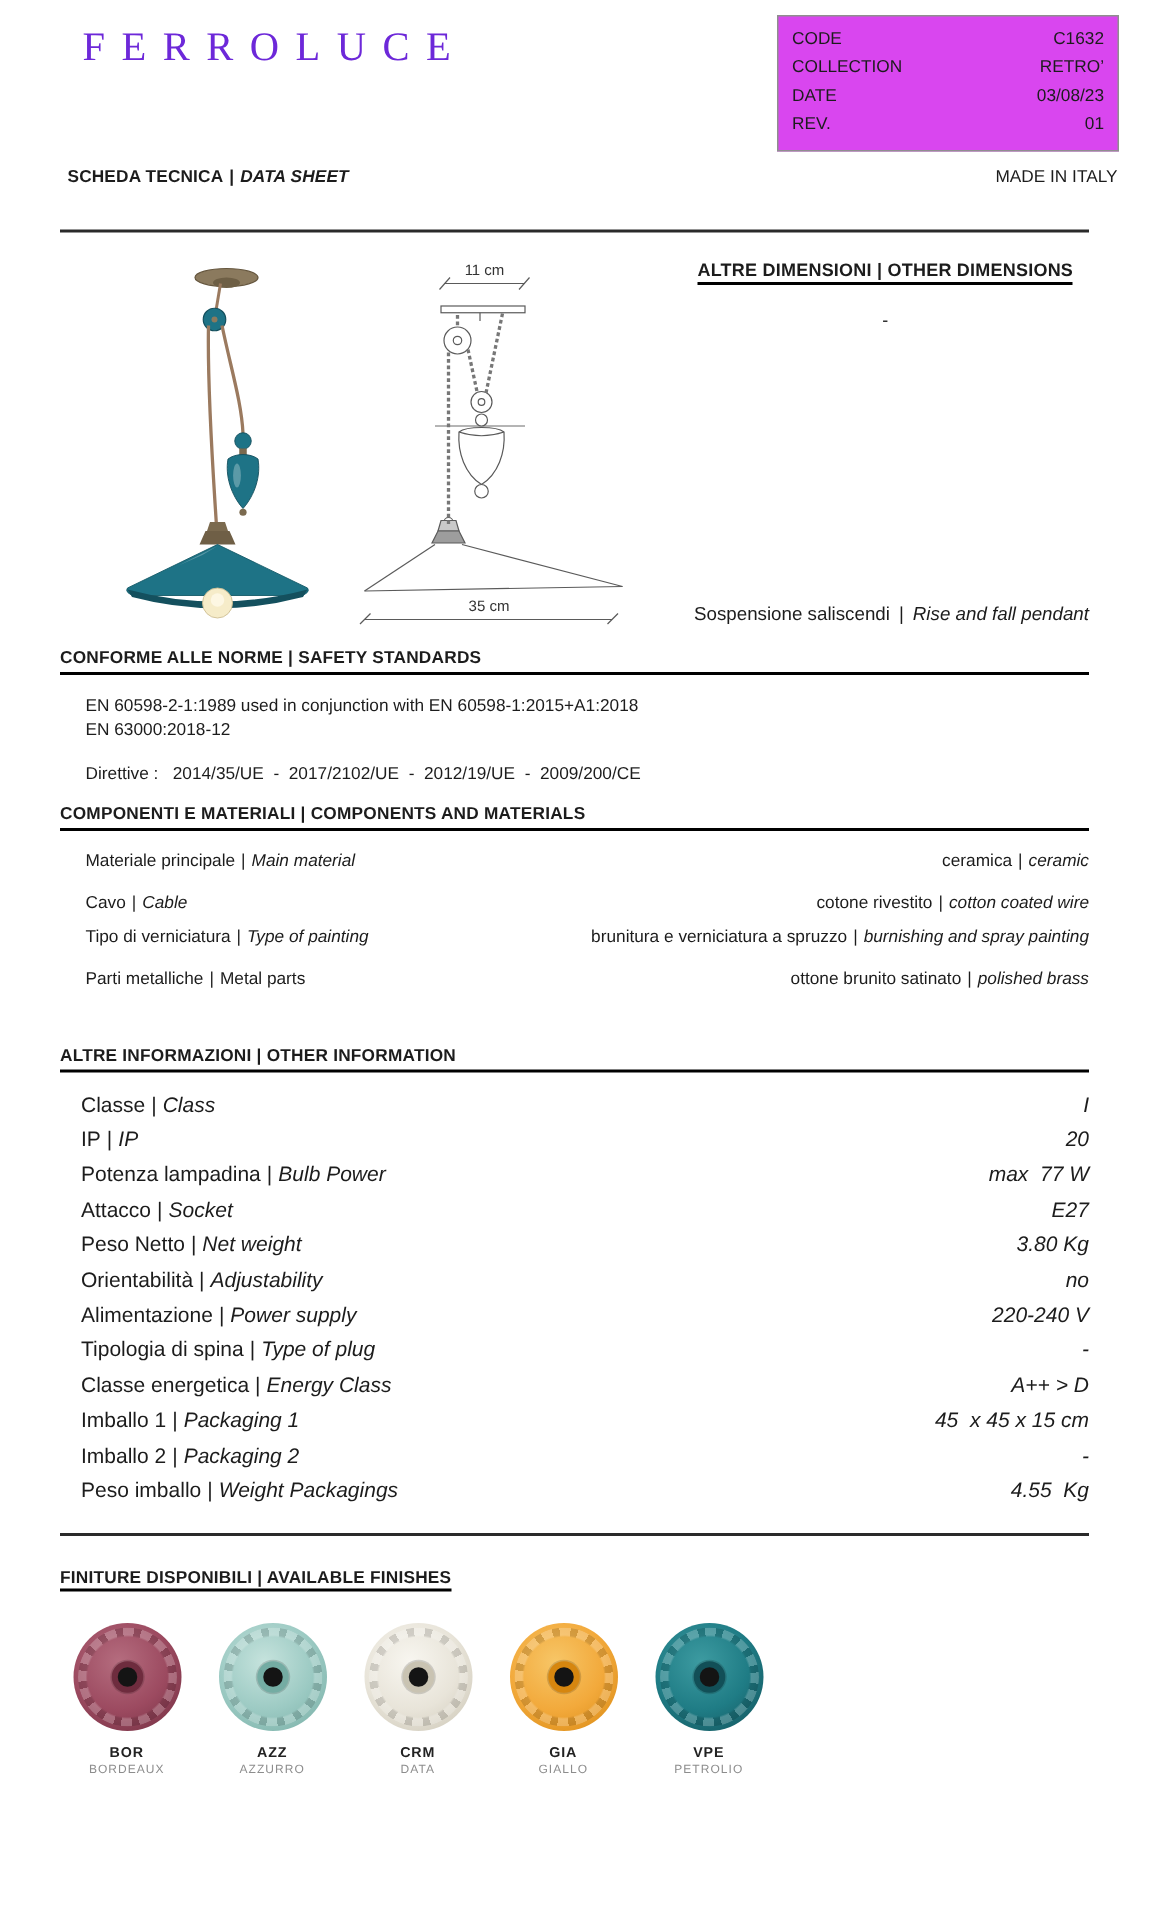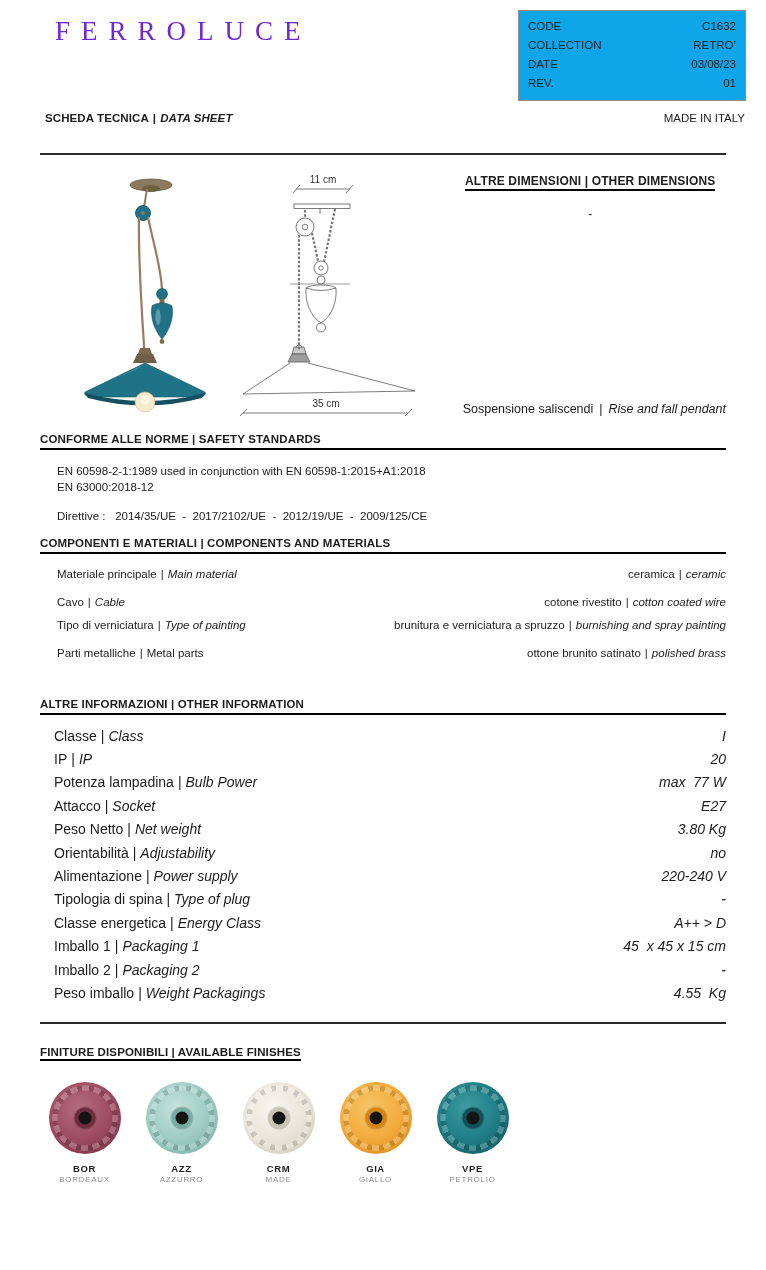--- a/index.html
+++ b/index.html
@@ -9,21 +9,21 @@
     margin:0 auto; color:#1c1c1c; overflow:hidden;
   }
   
   .logo {
     position:absolute; left:55px; top:16px;
     font-family:"Liberation Serif", serif; font-size:27px; font-weight:500;
     letter-spacing:11px; color:#6d28d9; white-space:nowrap;
   }
   .info-box {
     position:absolute; left:518px; top:10px; width:228px;
-    border:1px solid #8f8f8f; padding:6px 0 7px 0; background:#0ea5e9;text-align:center;
+    border:1px solid #8f8f8f; padding:6px 0 7px 0; background:#d946ef;text-align:center;
   }
   .info-row { display:flex; justify-content:space-between; padding:1px 9px; font-size:11.5px; line-height:17px; }
   .subtitle { position:absolute; left:45px; top:112px; font-size:11.5px; font-weight:bold; letter-spacing:0.1px; }
   .subtitle .en { font-style:italic; }
   .made-in { position:absolute; right:21px; top:112px; font-size:11.5px; }
   .top-rule { position:absolute; left:40px; top:153px; width:686px; border-top:2px solid #2a2a2a; }
   .mid-rule { position:absolute; left:40px; top:1022px; width:686px; border-top:2px solid #2a2a2a; }
   
   .section { position:absolute; left:40px; width:686px; }
   .sec-heading {
@@ -182,21 +182,21 @@
       <span>Sospensione saliscendi</span><span class="sep">|</span><span class="en">Rise and fall pendant</span>
     </div>
   </div>
 
   <div class="section" id="safety">
     <div class="sec-heading">CONFORME ALLE NORME | SAFETY STANDARDS</div>
     <div class="std-lines">
       <div>EN 60598-2-1:1989 used in conjunction with EN 60598-1:2015+A1:2018</div>
       <div>EN 63000:2018-12</div>
     </div>
-    <div class="directives">Direttive :   2014/35/UE  -  2017/2102/UE  -  2012/19/UE  -  2009/125/CE</div>
+    <div class="directives">Direttive :   2014/35/UE  -  2017/2102/UE  -  2012/19/UE  -  2009/200/CE</div>
   </div>
 
   <div class="section" id="materials">
     <div class="sec-heading">COMPONENTI E MATERIALI | COMPONENTS AND MATERIALS</div>
     <div class="mat-rows">
       <div class="mat-row">
         <div><span>Materiale principale</span><span class="sep">|</span><span class="en">Main material</span></div>
         <div><span>ceramica</span><span class="sep">|</span><span class="en">ceramic</span></div>
       </div>
       <div class="mat-row">
@@ -279,21 +279,21 @@
         <div class="fin-name">BORDEAUX</div>
       </div>
       <div class="fin-item">
         <div class="swatch" style="--c: #9ccac3; --cl: #c6e3dd; --cd: #74aca3;"></div>
         <div class="fin-code">AZZ</div>
         <div class="fin-name">AZZURRO</div>
       </div>
       <div class="fin-item">
         <div class="swatch" style="--c: #e8e4d9; --cl: #f8f6f0; --cd: #c9c3b2;"></div>
         <div class="fin-code">CRM</div>
-        <div class="fin-name">MADE</div>
+        <div class="fin-name">DATA</div>
       </div>
       <div class="fin-item">
         <div class="swatch" style="--c: #f2a93b; --cl: #f7c667; --cd: #d6860f;"></div>
         <div class="fin-code">GIA</div>
         <div class="fin-name">GIALLO</div>
       </div>
       <div class="fin-item">
         <div class="swatch" style="--c: #1f7c85; --cl: #3d9ba1; --cd: #124f57;"></div>
         <div class="fin-code">VPE</div>
         <div class="fin-name">PETROLIO</div>

